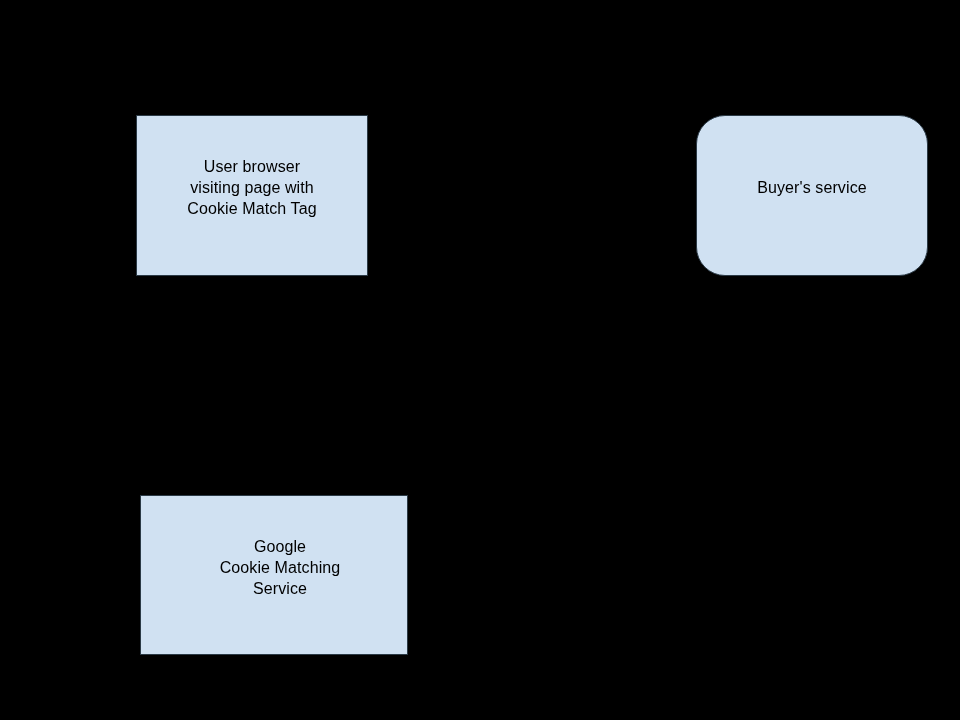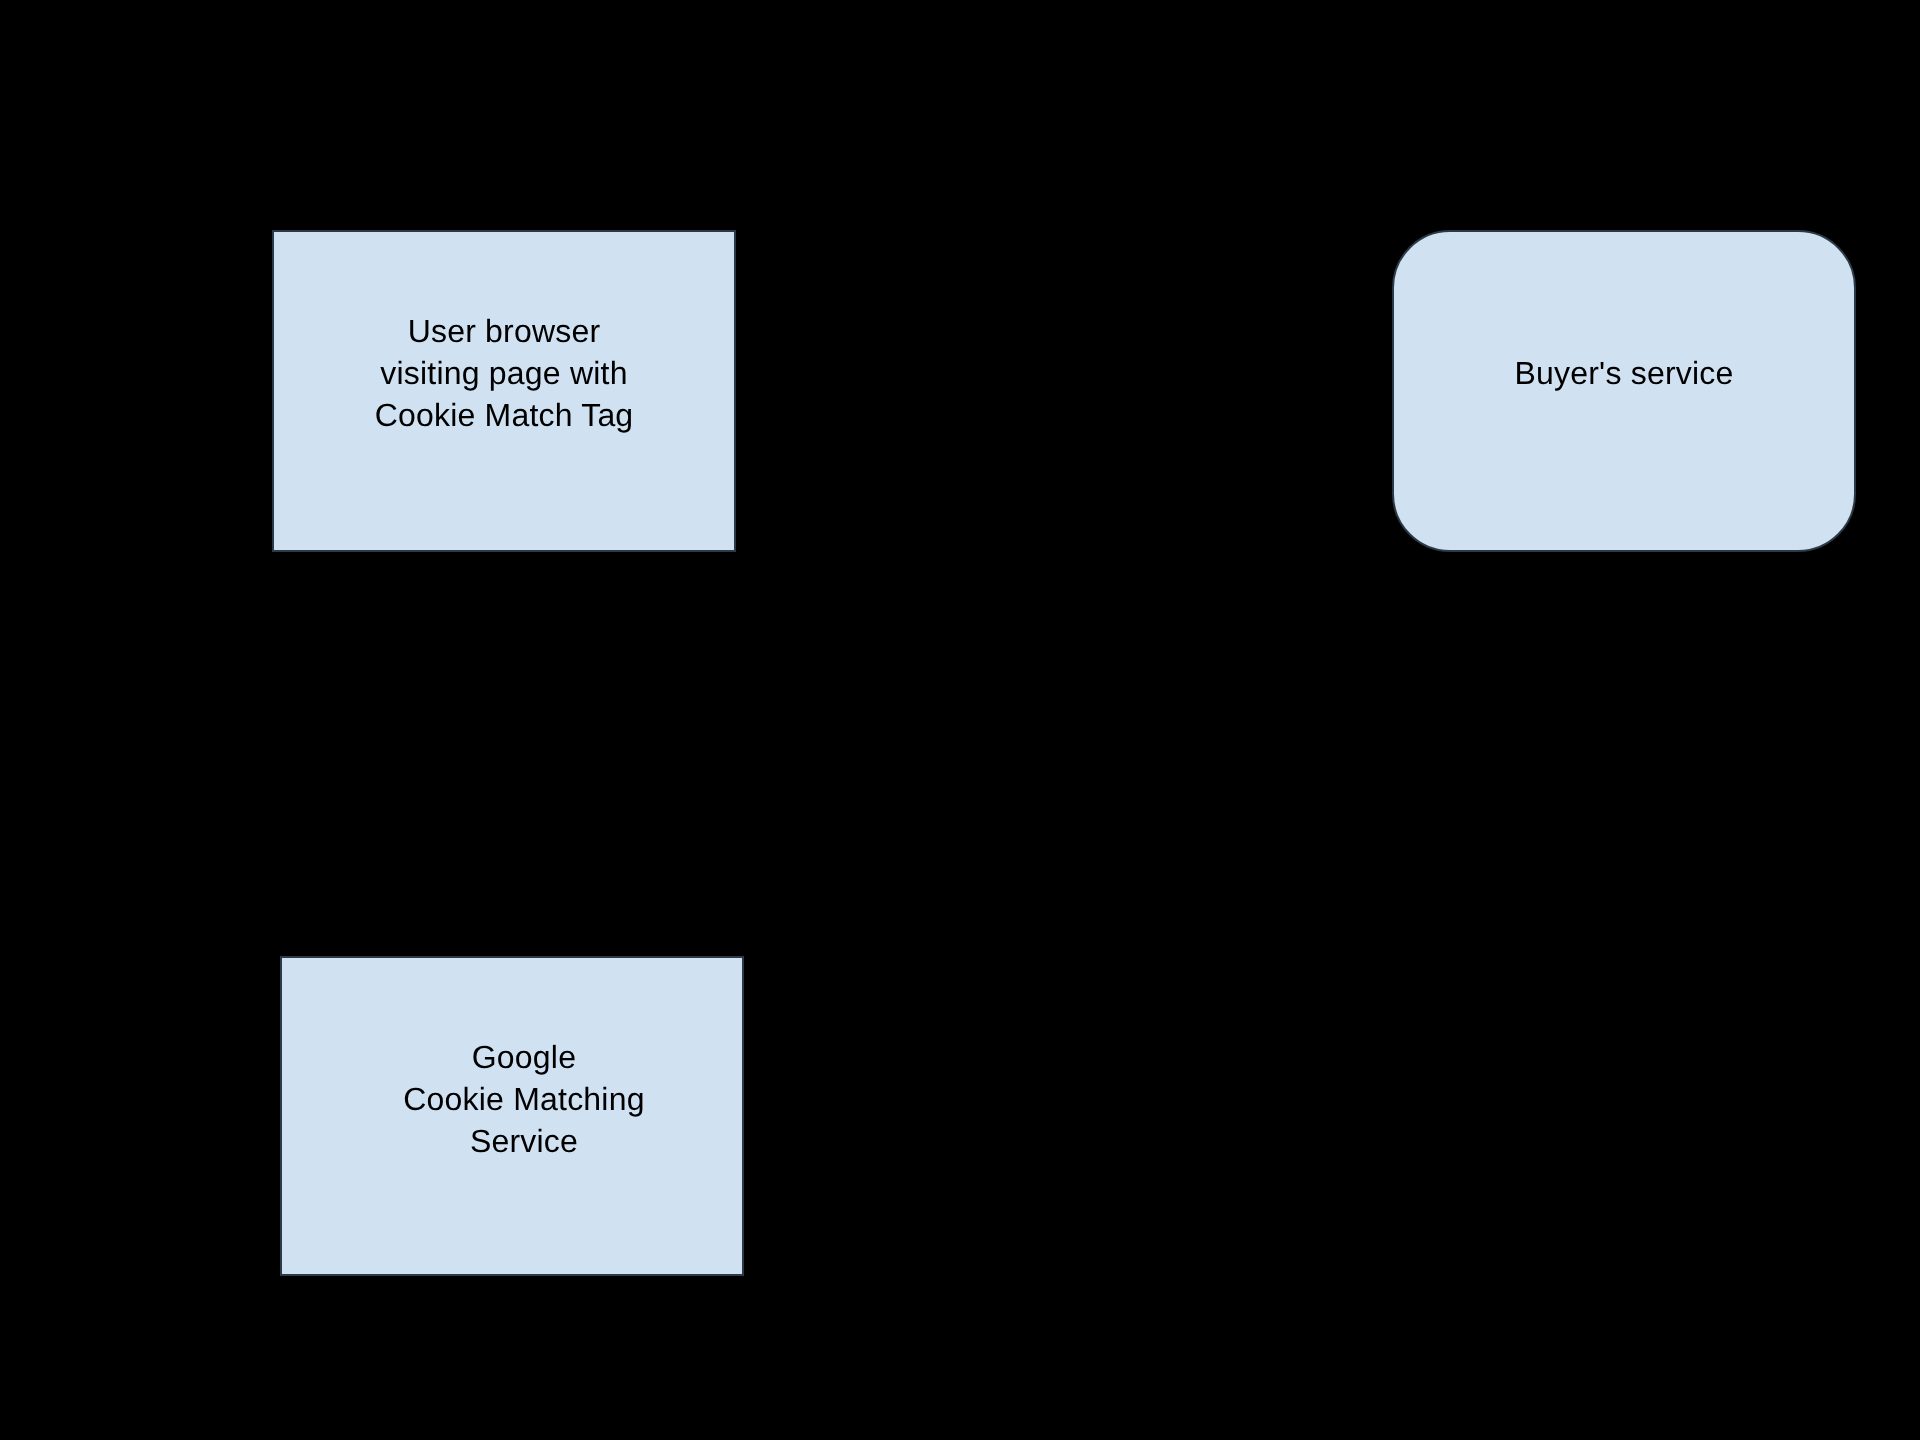--- a/index.html
+++ b/index.html
@@ -53,22 +53,22 @@
   #node-buyers-service {
     left: 696px;
     top: 115px;
     width: 232px;
     height: 161px;
     border-radius: 29px;
   }
 
   #node-google-cookie-matching {
     left: 140px;
-    top: 478px;
-    width: 232px;
+    top: 495px;
+    width: 268px;
     height: 160px;
     padding-left: 12px;
   }
 
   
   .connector {
     position: absolute;
     background: #000000;
     pointer-events: none;
   }

